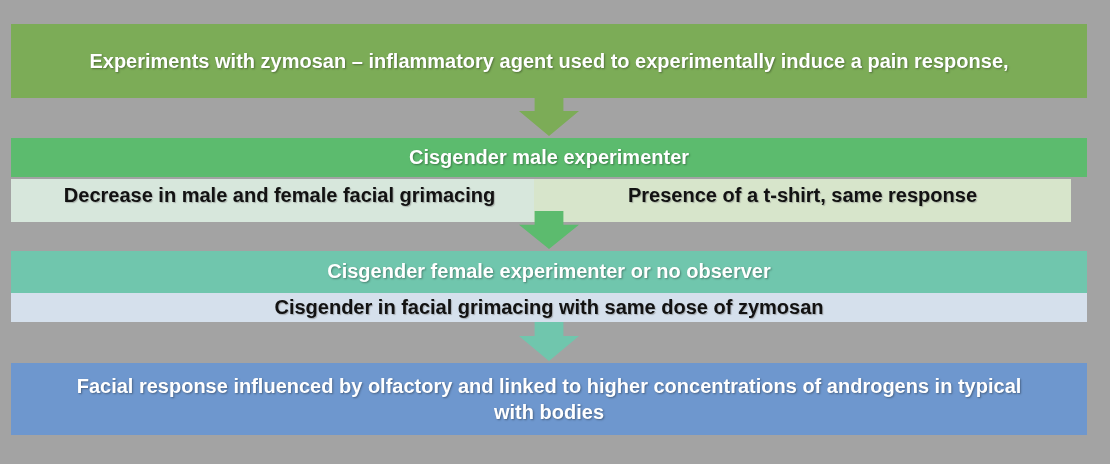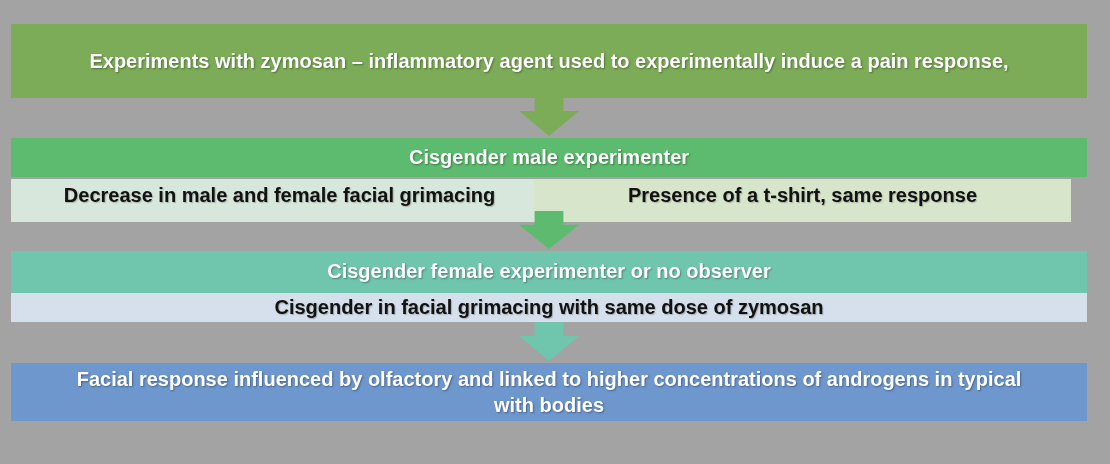--- a/index.html
+++ b/index.html
@@ -76,21 +76,21 @@
     top: 293px;
     width: 1076px;
     height: 29px;
     line-height: 29px;
     font-size: 20px;
     text-align: center;
     background: #d5e0ec;
   }
   .bottom-box {
     top: 363px;
-    height: 58px;
+    height: 72px;
     background: #6e97ce;
     display: flex;
     flex-direction: column;
     justify-content: center;
     font-size: 20px;
     line-height: 26px;
   }
   .arrow {
     position: absolute;
     left: 519px;

